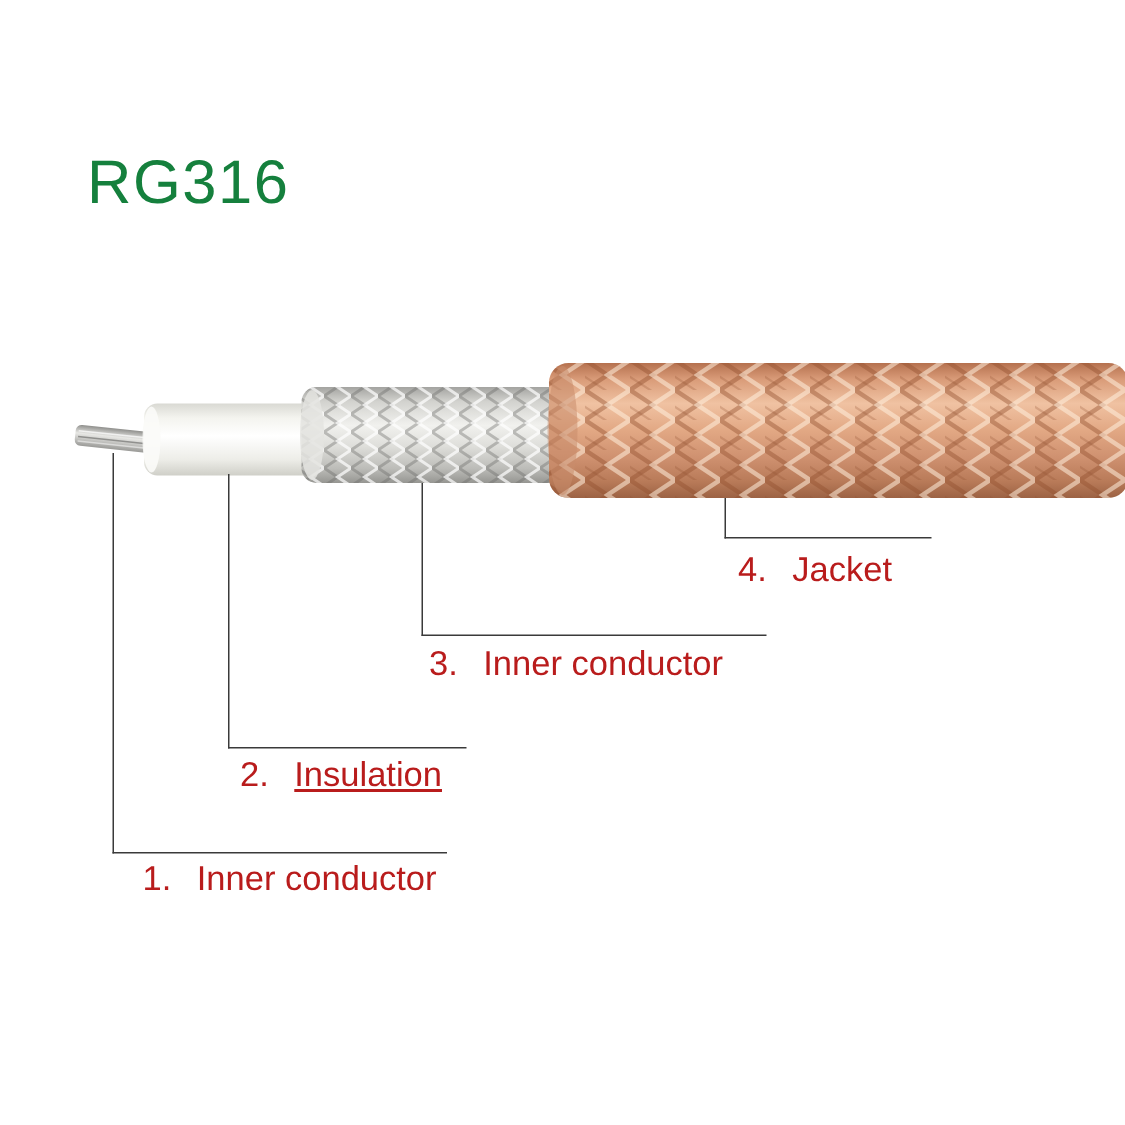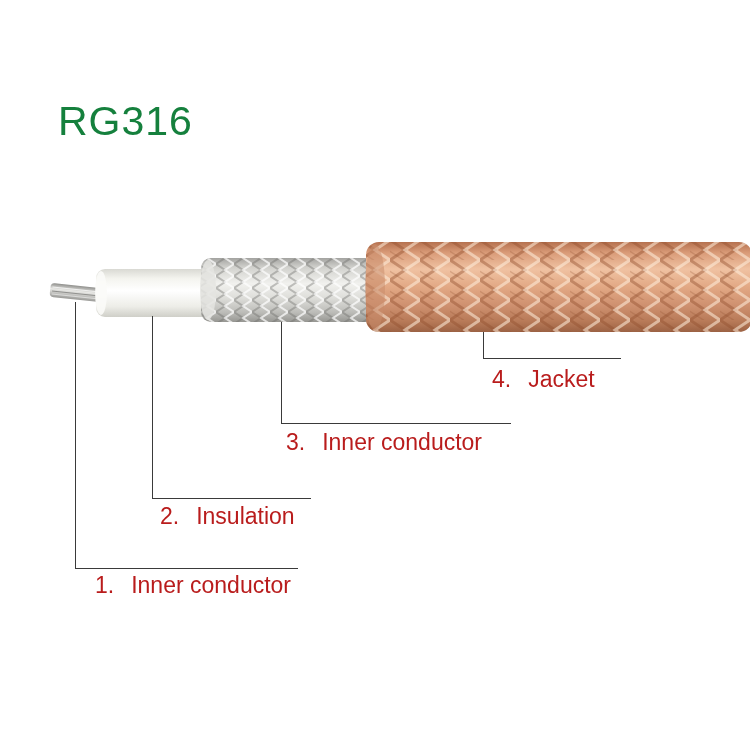--- a/index.html
+++ b/index.html
@@ -45,21 +45,21 @@
     position: absolute;
     font-size: 23px;
     color: #b91c1c;
     white-space: nowrap;
   }
   .part-label .num {
     display: inline-block;
     margin-right: 17px;
   }
   .part-label.lab1 { left: 95px;  top: 572px; }
-  .part-label.lab2 { left: 160px; top: 503px; }
+  .part-label.lab2 { left: 160px; top: 503px; text-decoration: underline; }
   .part-label.lab3 { left: 286px; top: 429px; }
   .part-label.lab4 { left: 492px; top: 366px; }
 </style>
 </head>
 <body>
 
 <div class="stage">
 
   <h1 class="title">RG316</h1>
 

